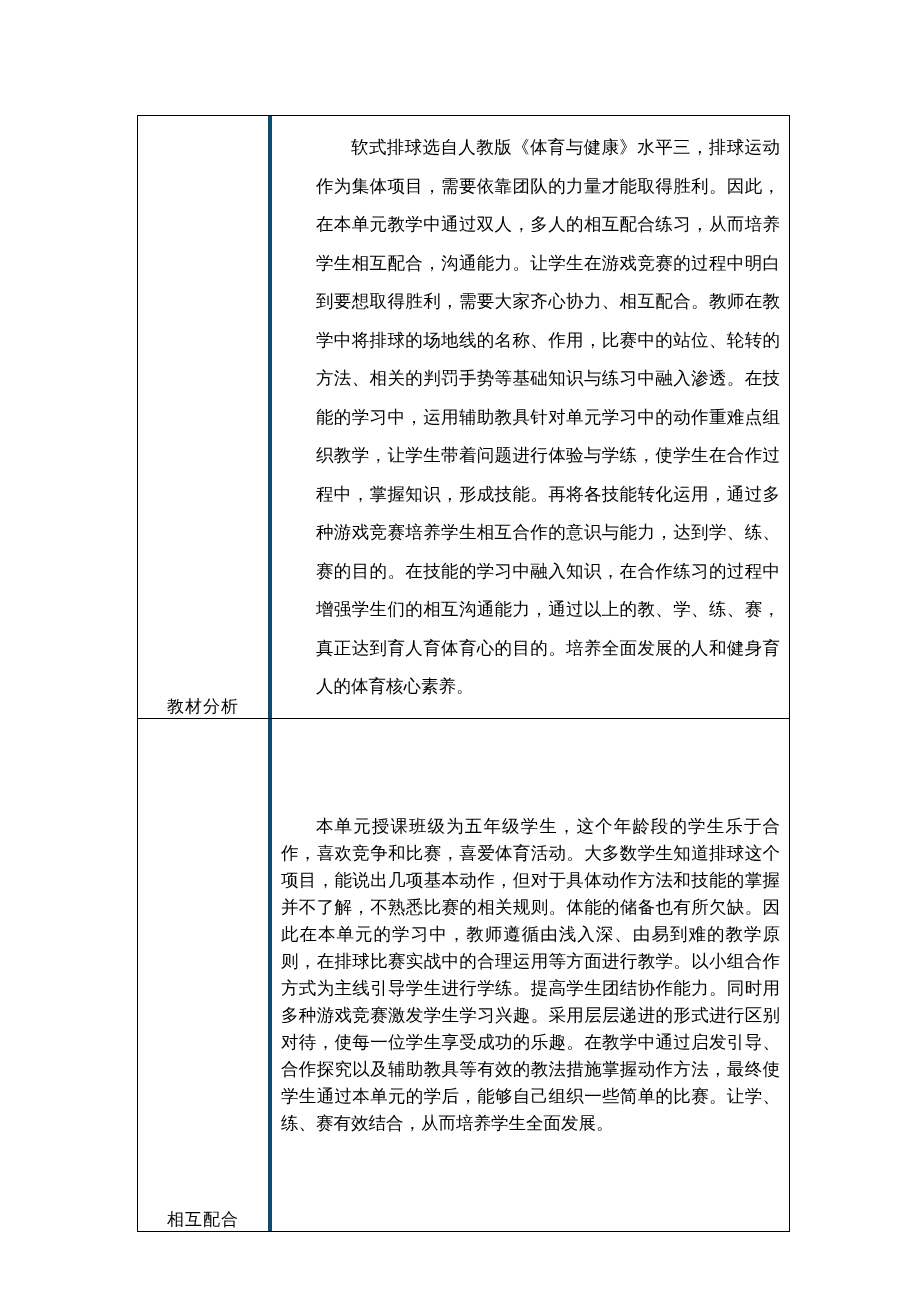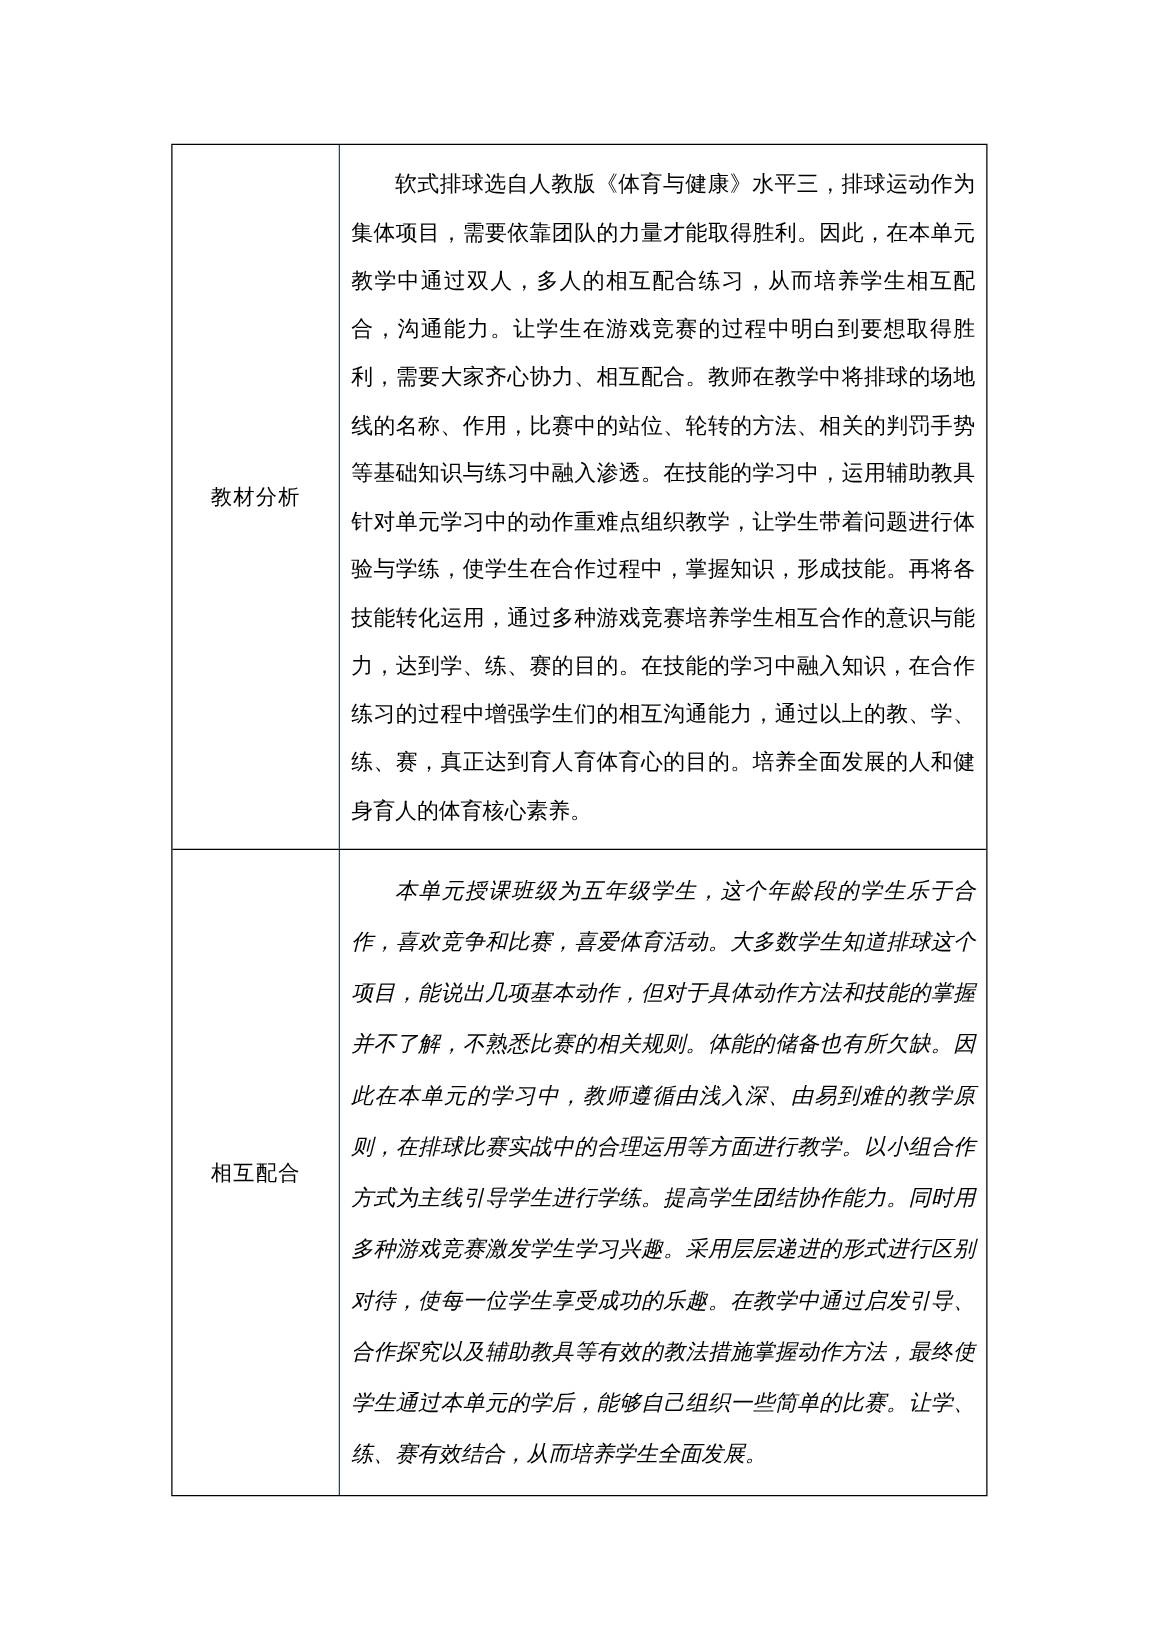--- a/index.html
+++ b/index.html
@@ -31,23 +31,23 @@
   .doc-row {
     display: flex;
     box-sizing: border-box;
   }
   .doc-row + .doc-row {
     border-top: 1px solid #000000;
   }
   .label-cell {
     width: 134px;
     min-width: 134px;
-    border-right: 1px solid #0c4a6e;
+    border-right: 4px solid #0c4a6e;
     display: flex;
-    align-items: center;
+    align-items: flex-end;
     justify-content: center;
     box-sizing: border-box;
   }
   .label-text {
     font-size: 17px;
     letter-spacing: 1px;
     white-space: nowrap;
   }
   .text-cell {
     flex: 1;
@@ -62,27 +62,27 @@
     text-align: justify;
     text-justify: inter-ideograph;
     text-indent: 2em;
     width: 100%;
   }
   .row-1 {
     min-height: 538px;
   }
   .row-1 .para {
     line-height: 38.5px;
+    margin-left: 35px;
   }
   .row-2 {
     min-height: 513px;
   }
   .row-2 .para {
-    line-height: 41px;
-    font-style: italic;
+    line-height: 27px;
   }
 </style>
 </head>
 <body>
 
 <div class="page">
   <div class="doc-table">
 
     <div class="doc-row row-1">
       <div class="label-cell">

